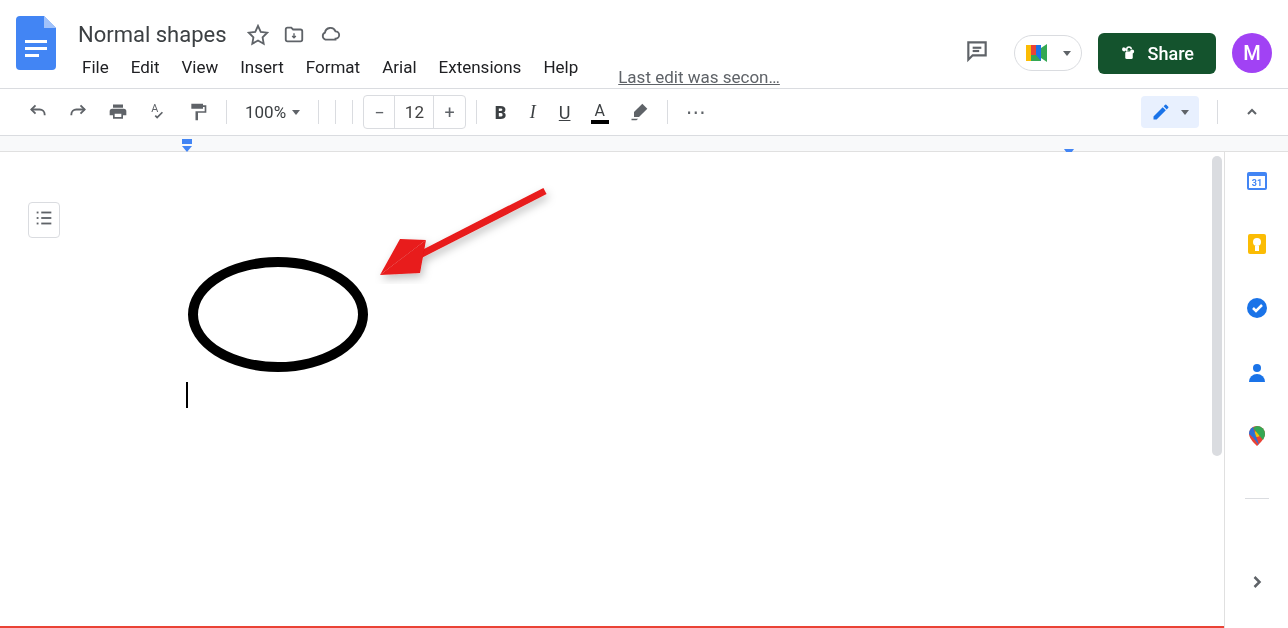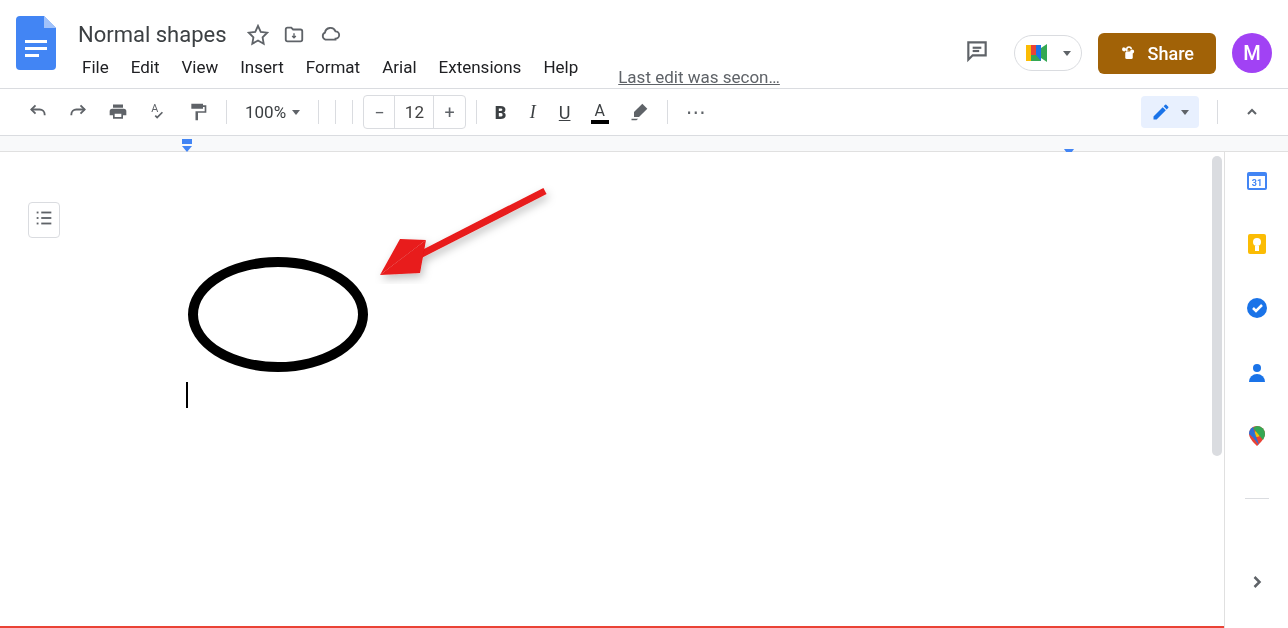--- a/index.html
+++ b/index.html
@@ -84,21 +84,21 @@
     .meet-button {
       display: flex;
       align-items: center;
       padding: 6px 10px;
       border: 1px solid #dadce0;
       border-radius: 24px;
       cursor: pointer;
       gap: 6px;
     }
     .share-button {
-      background: #a16207;
+      background: #14532d;
       color: #fff;
       padding: 10px 22px;
       border-radius: 6px;
       font-size: 18px;
       font-weight: 500;
       display: flex;
       align-items: center;
       gap: 10px;
       cursor: pointer;
     }

